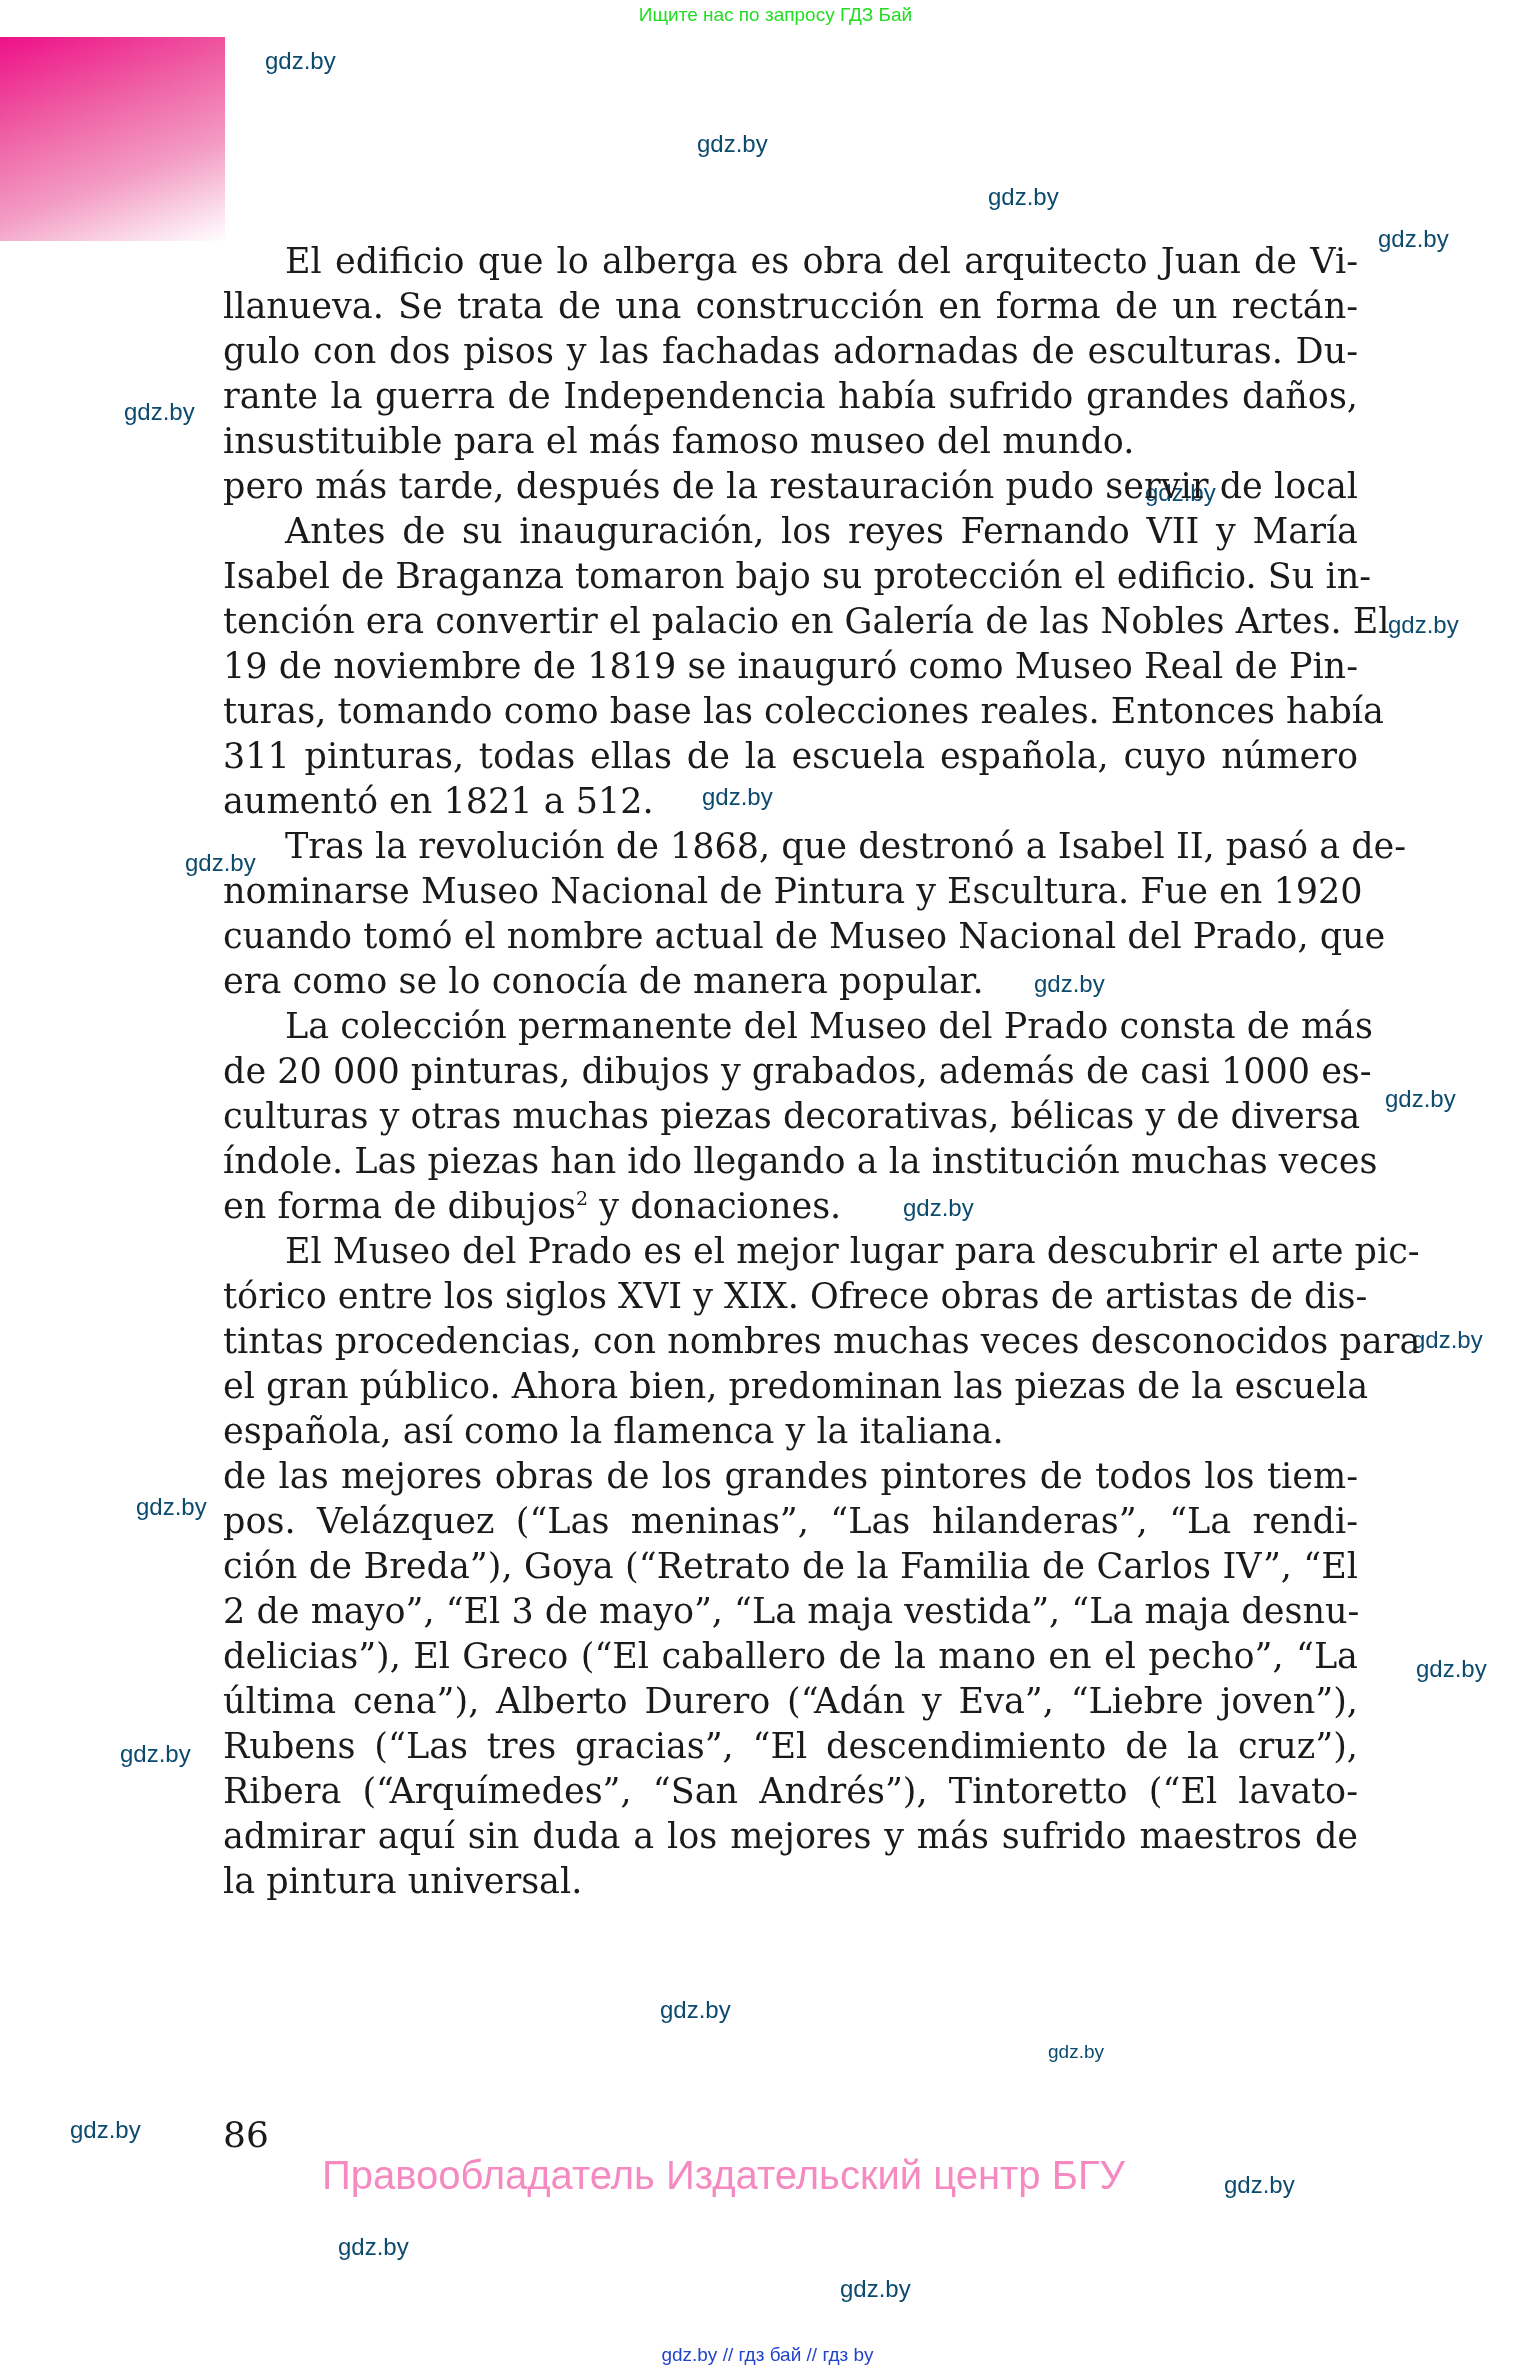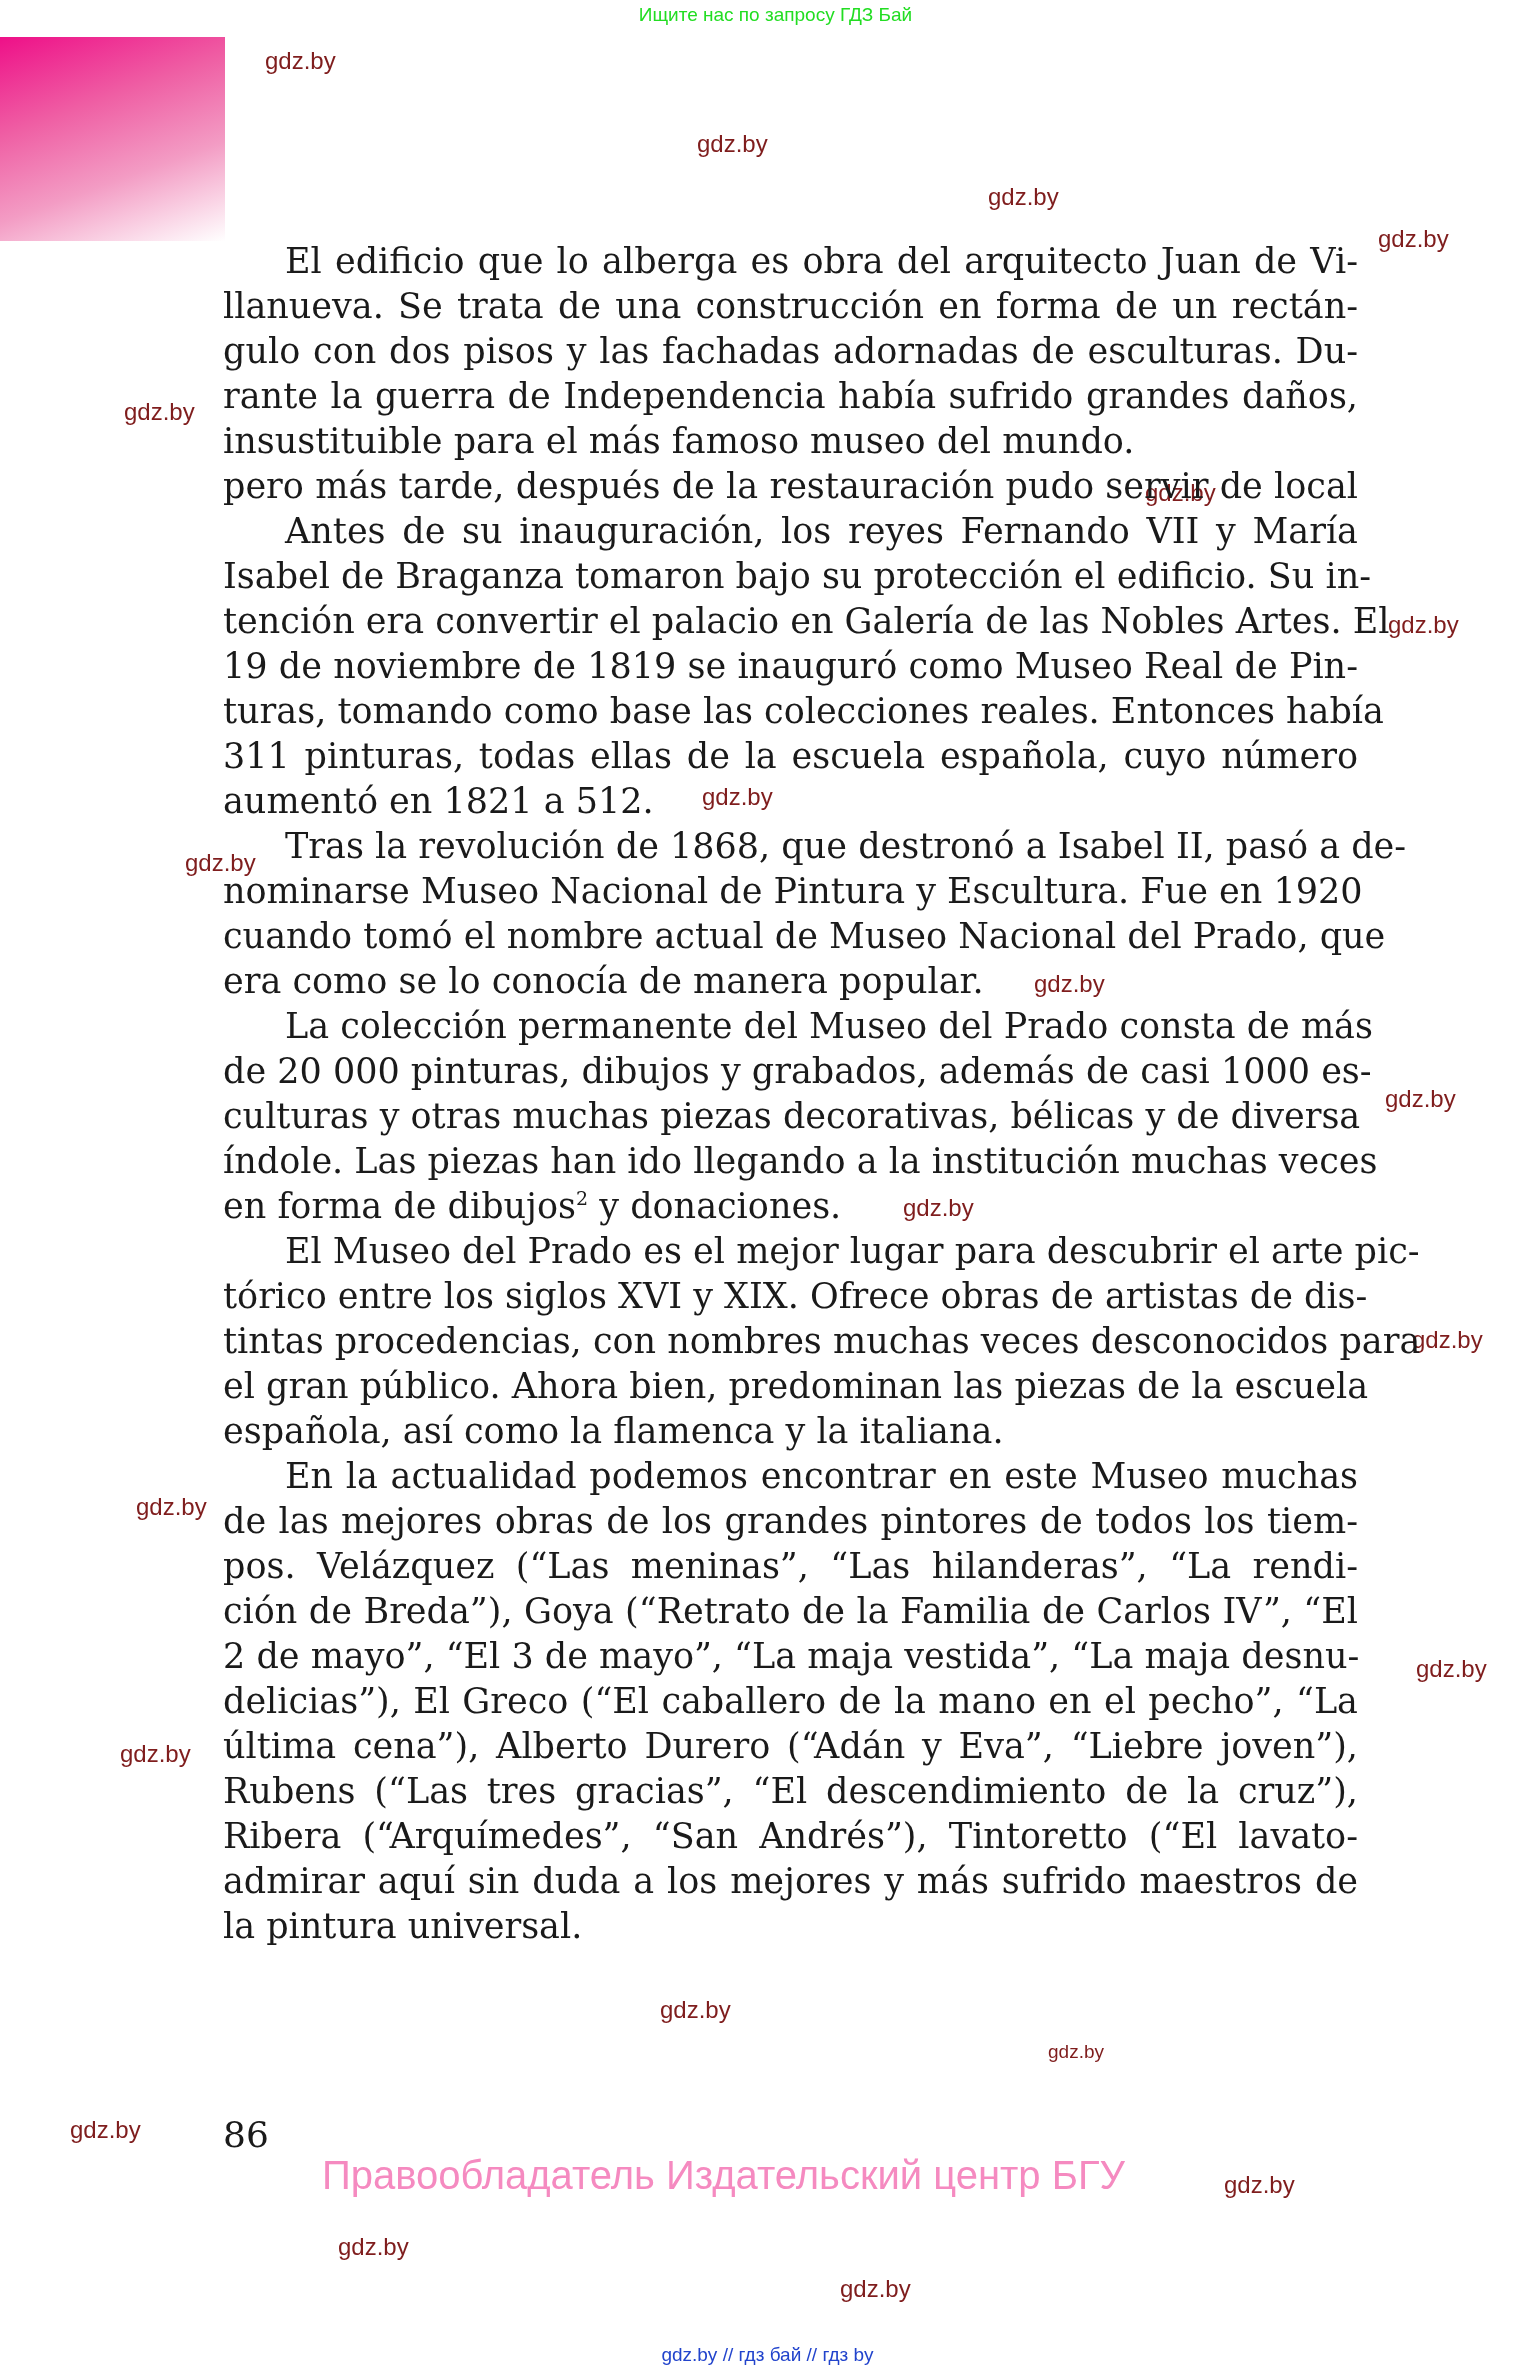--- a/index.html
+++ b/index.html
@@ -7,21 +7,21 @@
     .top-banner {
       position: absolute; top: 3.5px; left: 0; width: 1535px; text-align: center;
       font-family: "Liberation Sans", sans-serif; font-size: 19px; color: #22dd22; padding-left: 8px;
     }
     .pink-block {
       position: absolute; left: 0; top: 37px; width: 225px; height: 204px;
       background: linear-gradient(160deg, #ee1088 0%, #ef5fa4 35%, #f39cc4 65%, #ffffff 100%);
     }
     .wm {
       position: absolute; font-family: "Liberation Sans", sans-serif;
-      font-size: 24px; color: #7f1d1d; line-height: 1; white-space: nowrap;
+      font-size: 24px; color: #0c4a6e; line-height: 1; white-space: nowrap;
     }
     .body-text {
       position: absolute; left: 223px; top: 239px; width: 1135px;
       font-family: "DejaVu Serif", serif; font-size: 35px; line-height: 45px;
       color: #1a1a1a; text-align: justify;
     }
     .body-text p { margin: 0; text-indent: 62px; }
     .body-text .line { display: block; text-align: justify; text-align-last: justify; white-space: nowrap; }
     .body-text .line.last { text-align-last: left; }
     sup { font-size: 19px; line-height: 0; }
@@ -100,21 +100,20 @@
     <span class="line last" style="margin-left:-62px"><span>en forma de dibujos</span><sup>2</sup> <span>y donaciones.</span></span>
   </p>
   <p>
     <span class="line">El Museo del Prado es el mejor lugar para descubrir el arte pic-</span>
     <span class="line" style="margin-left:-62px">tórico entre los siglos XVI y XIX. Ofrece obras de artistas de dis-</span>
     <span class="line" style="margin-left:-62px">tintas procedencias, con nombres muchas veces desconocidos para</span>
     <span class="line" style="margin-left:-62px">el gran público. Ahora bien, predominan las piezas de la escuela</span>
     <span class="line last" style="margin-left:-62px">española, así como la flamenca y la italiana.</span>
   </p>
   <p>
-    <span class="line">En la actualidad podemos encontrar en este Museo muchas</span>
     <span class="line" style="margin-left:-62px">de las mejores obras de los grandes pintores de todos los tiem-</span>
     <span class="line" style="margin-left:-62px">pos. Velázquez (“Las meninas”, “Las hilanderas”, “La rendi-</span>
     <span class="line" style="margin-left:-62px">ción de Breda”), Goya (“Retrato de la Familia de Carlos IV”, “El</span>
     <span class="line" style="margin-left:-62px">2 de mayo”, “El 3 de mayo”, “La maja vestida”, “La maja desnu-</span>
     <span class="line" style="margin-left:-62px">delicias”), El Greco (“El caballero de la mano en el pecho”, “La</span>
     <span class="line" style="margin-left:-62px">última cena”), Alberto Durero (“Adán y Eva”, “Liebre joven”),</span>
     <span class="line" style="margin-left:-62px">Rubens (“Las tres gracias”, “El descendimiento de la cruz”),</span>
     <span class="line" style="margin-left:-62px">Ribera (“Arquímedes”, “San Andrés”), Tintoretto (“El lavato-</span>
     <span class="line" style="margin-left:-62px">admirar aquí sin duda a los mejores y más sufrido maestros de</span>
     <span class="line last" style="margin-left:-62px">la pintura universal.</span>

